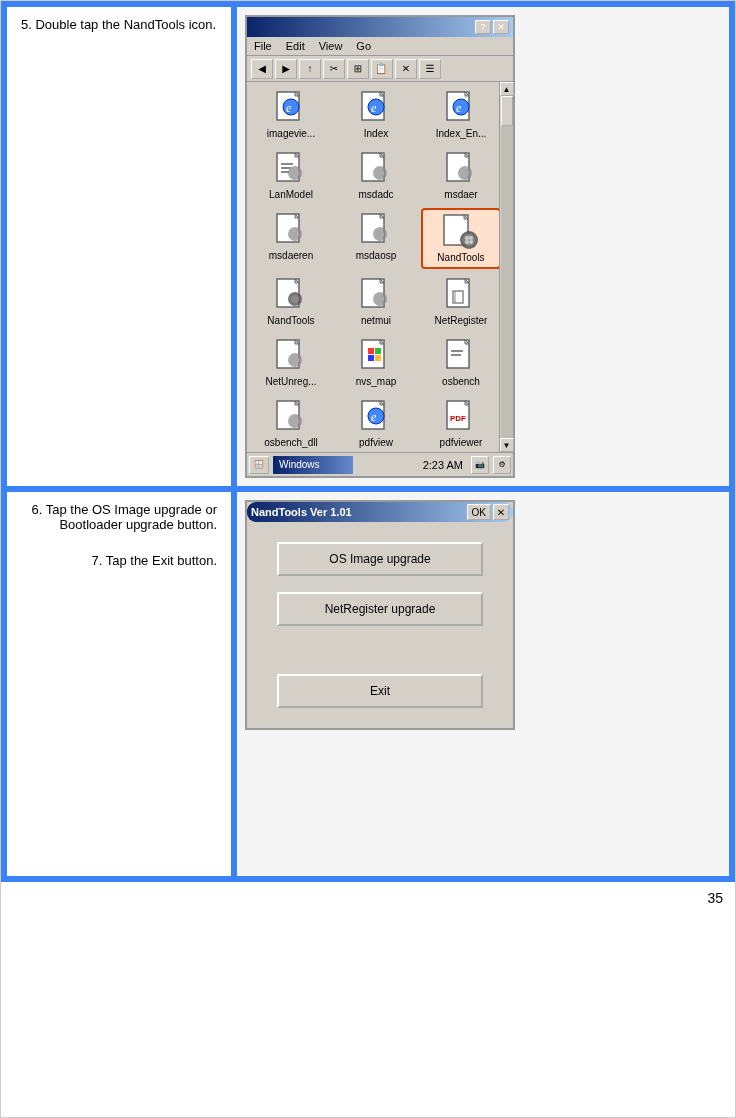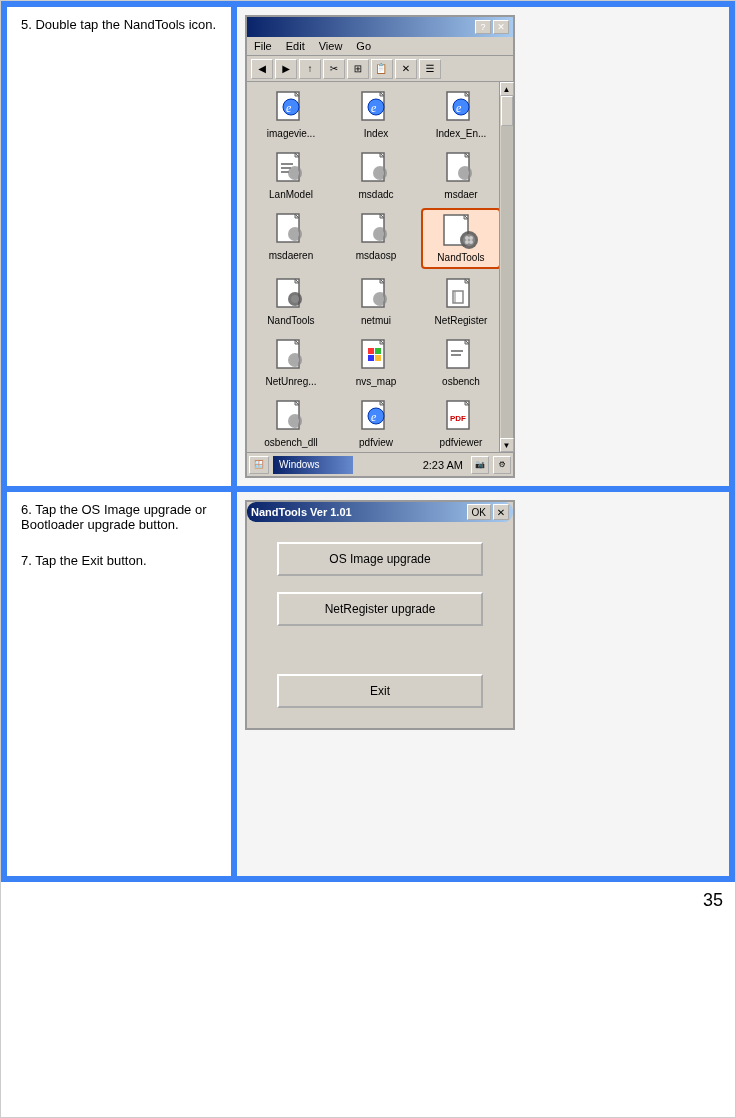--- a/index.html
+++ b/index.html
@@ -47,20 +47,21 @@
       height: 480px;
     }
 
     .row1 .screenshot-cell {
       height: 480px;
     }
 
     
     .row2 .instruction-cell {
       height: 390px;
+      text-align: right;
     }
 
     .row2 .screenshot-cell {
       height: 390px;
     }
 
     
     .step {
       margin-bottom: 6px;
     }
@@ -279,21 +280,21 @@
       font-size: 12px;
       cursor: pointer;
       text-align: center;
       width: 100%;
     }
 
     
     .page-number {
       text-align: right;
       padding: 8px 12px;
-      font-size: 18px;
+      font-size: 14px;
     }
 
     
     .file-svg {
       width: 32px;
       height: 36px;
     }
 
   </style>
 </head>

